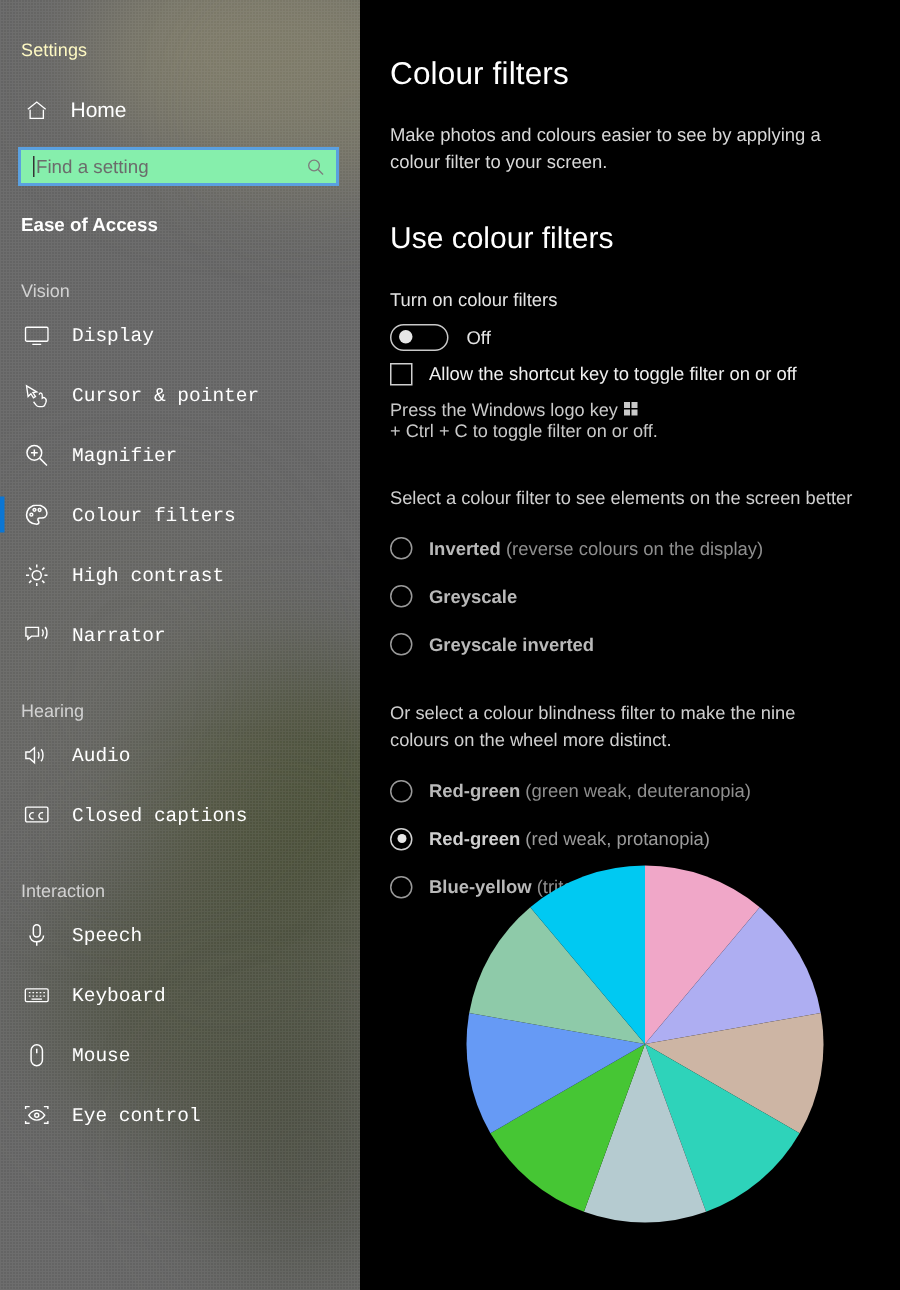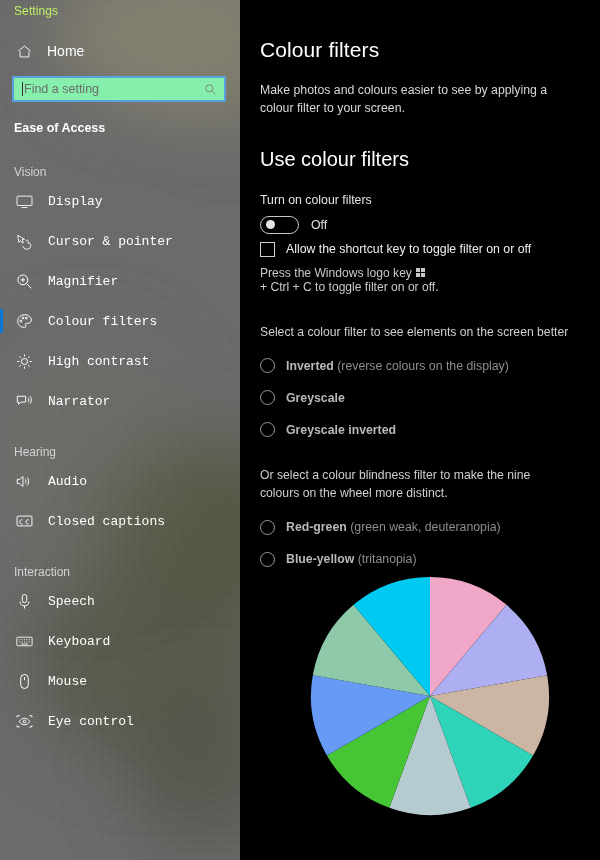--- a/index.html
+++ b/index.html
@@ -27,21 +27,21 @@
   .b4 { width:240px; height:200px; left:30px;  top:560px;  background:rgba(74,78,58,.70); }
   .b5 { width:150px; height:160px; left:130px; top:690px;  background:rgba(66,70,52,.55); }
   .b6 { width:220px; height:260px; left:-20px; top:330px;  background:rgba(105,105,95,.30); }
   .noise { position:absolute; inset:0; opacity:.055;
     background-image:repeating-linear-gradient(0deg,#fff 0 1px,transparent 1px 2px),
                      repeating-linear-gradient(90deg,#fff 0 1px,transparent 1px 2px);
     background-size:2px 2px; pointer-events:none; }
   .sb-content { position:relative; z-index:3; }
 
   .settings-title {
-    font-size:12px; color:#bef264; padding:4px 0 0 14px; letter-spacing:.1px;
+    font-size:12px; color:#fef9c3; padding:26px 0 0 14px; letter-spacing:.1px;
   }
   .home-row {
     display:flex; align-items:center; gap:14px;
     height:30px; margin-top:18px; padding-left:16px; cursor:default;
   }
   .home-row .lbl { font-size:14px; color:#fff; }
 
   .search-wrap { padding:10px 14px 0 12px; }
   .search-box {
     position:relative; height:26px; background:#86efac;
@@ -355,20 +355,28 @@
 
     <div class="prompt tight">Or select a colour blindness filter to make the nine colours on the wheel more distinct.</div>
 
     <div class="radio-row">
       <div class="radio"></div>
       <div class="radio-text">
         <b>Red-green</b><span> (green weak, deuteranopia)</span>
       </div>
     </div>
 
+    <div class="radio-row checked">
+      <div class="radio checked">
+        <div class="dot"></div>
+      </div>
+      <div class="radio-text">
+        <b>Red-green</b><span> (red weak, protanopia)</span>
+      </div>
+    </div>
 
     <div class="radio-row">
       <div class="radio"></div>
       <div class="radio-text">
         <b>Blue-yellow</b><span> (tritanopia)</span>
       </div>
     </div>
 
     <div class="wheel-wrap">
       <svg class="wheel" id="colour-wheel" width="240" height="240" viewBox="0 0 240 240">

